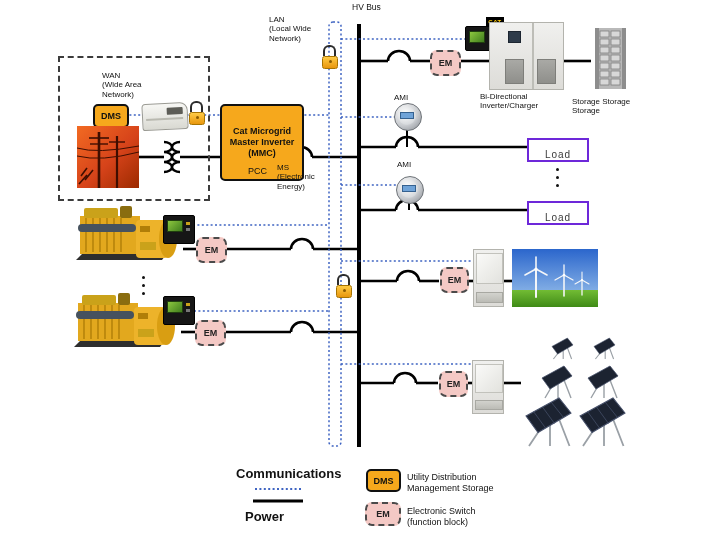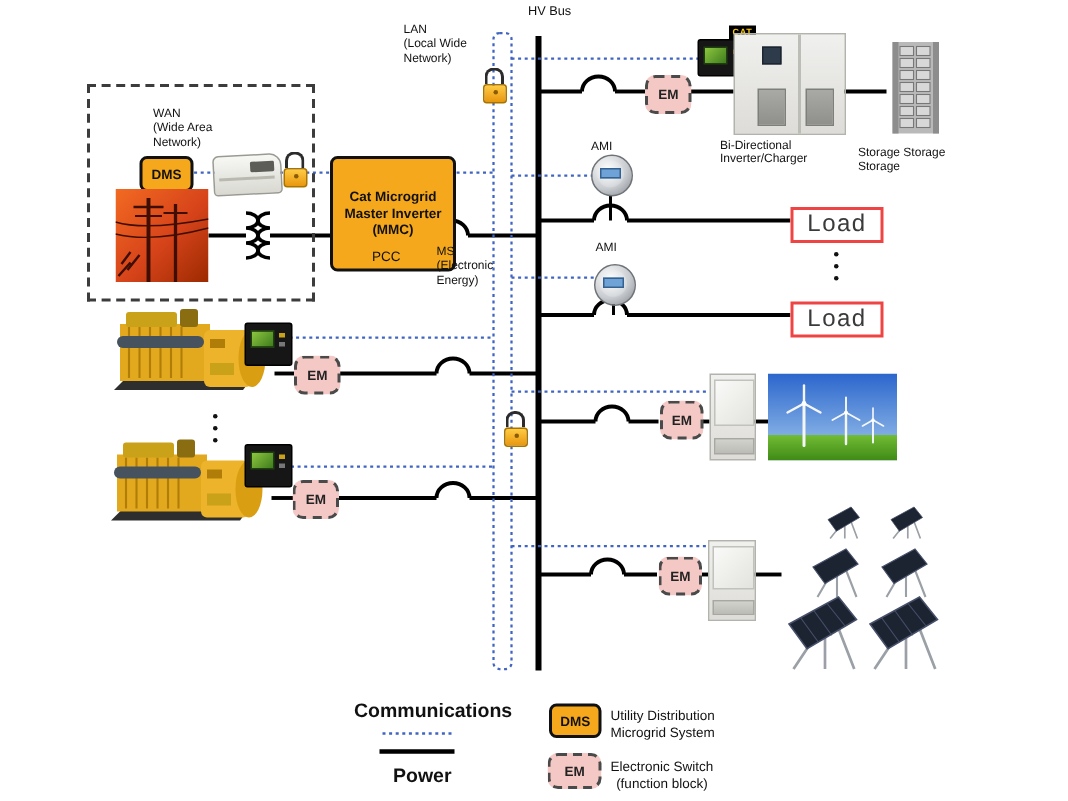--- a/index.html
+++ b/index.html
@@ -7,23 +7,23 @@
          font-family:"Liberation Sans",sans-serif;color:#111;overflow:hidden;}
   .abs{position:absolute;}
   svg.overlay{position:absolute;left:0;top:0;pointer-events:none;}
   .lbl{position:absolute;font-size:8px;line-height:1.18;text-align:left;color:#111;}
   .lbl div{white-space:nowrap;}
   .orange-box{position:absolute;background:#F6A81C;border:2px solid #111;border-radius:5px;
               display:flex;align-items:center;justify-content:center;font-weight:bold;}
   .em-box{position:absolute;background:#F4C9C5;border:2px dashed #4a4a4a;border-radius:7px;
           display:flex;align-items:center;justify-content:center;
           font-size:9px;font-weight:bold;color:#222;}
-  .load-box{position:absolute;background:#fff;border:2px solid #ef4444;
-            display:flex;align-items:center;justify-content:center;
-            font-size:16px;color:#3a3a3a;letter-spacing:1px;}
+  .load-box{position:absolute;background:#fff;border:2px solid #6d28d9;
+            display:flex;align-items:flex-end;justify-content:center;
+            font-size:10px;color:#3a3a3a;letter-spacing:1px;}
   .mmc{flex-direction:column;font-size:9px;line-height:1.25;text-align:center;}
   .dashed-zone{position:absolute;border:2px dashed #3c3c3c;}
   
   .lock{position:absolute;width:15px;height:23px;}
   .lock .shackle{width:9px;height:9px;border:2.5px solid #2b2b2b;border-bottom:none;
                  border-radius:6px 6px 0 0;margin:0 auto;}
   .lock .body{width:14px;height:11px;margin:0 auto;border-radius:2.5px;
               background:linear-gradient(180deg,#FFCB45,#E8970E);border:1px solid #a87400;}
   .lock .body::after{content:"";display:block;width:3px;height:3px;margin:3px auto 0;
               background:#8a5b00;border-radius:50%;}
@@ -55,21 +55,21 @@
   .cab .foot{position:absolute;left:8%;bottom:6%;width:84%;height:16%;
              background:linear-gradient(180deg,#d2d2cd,#bcbcb6);border:1px solid #a8a8a2;}
   .bigcab .split{position:absolute;left:58%;top:0;width:2px;height:100%;background:#bdbdb7;}
   .bigcab .vent1,.bigcab .vent2{position:absolute;bottom:8%;width:24%;height:34%;
              background:linear-gradient(180deg,#a9a9a5,#8f8f8b);border:1px solid #7e7e7a;}
   .bigcab .vent1{left:20%;} .bigcab .vent2{left:64%;}
   .bigcab .disp{position:absolute;left:24%;top:12%;width:16%;height:16%;background:#2e3b4a;border:1px solid #1c2530;}
   .catchip{position:absolute;background:#000;color:#FFCB08;font-size:6px;font-weight:bold;
            display:flex;align-items:center;justify-content:center;letter-spacing:.5px;}
   .legend-title{position:absolute;font-size:13px;font-weight:bold;color:#111;}
-  .legend-desc{position:absolute;font-size:9px;line-height:1.25;color:#111;text-align:center;}
+  .legend-desc{position:absolute;font-size:9px;line-height:1.25;color:#111;text-align:left;}
 </style>
 </head>
 <body>
 
 <div id="stage">
 
   <svg class="overlay" width="712" height="534" viewBox="0 0 712 534">
 
     <line x1="359" y1="24" x2="359" y2="447" stroke="#000" stroke-width="4"></line>
 
@@ -203,21 +203,21 @@
       <div class="body"></div>
   </div>
   <div class="lock" style="left:336px;top:274px;">
     <div class="shackle"></div>
       <div class="body"></div>
   </div>
 
   <div class="lbl" style="left:248px;top:166px;width:28px;font-size:9px;">
     <div>PCC</div>
   </div>
-  <div class="lbl" style="left:291px;top:163px;width:52px;">
+  <div class="lbl" style="left:277px;top:163px;width:52px;">
     <div>MS</div>
       <div>(Electronic</div>
       <div>Energy)</div>
   </div>
 
   <div class="abs" style="left:70px;top:202px;width:114px;height:66px;">
     <svg width="114" height="66" viewBox="0 0 114 66">
       <polygon points="6,58 92,58 98,50 14,50" fill="#2e2e2e"></polygon>
       <rect x="10" y="14" width="60" height="38" fill="#E2A81E"></rect>
       <g stroke="#b07e08" stroke-width="1.4">
@@ -453,29 +453,29 @@
               <line x1="11" y1="6" x2="19" y2="17"></line>
               <line x1="17" y1="3" x2="25" y2="13"></line>
             </g>
           </g>
       </g>
     </svg>
   </div>
 
   <div class="legend-title" style="left:236px;top:466px;">
     <span>Communications</span></div>
-  <div class="legend-title" style="left:262px;top:509px;">
+  <div class="legend-title" style="left:245px;top:509px;">
     <span>Power</span></div>
 
   <div class="orange-box" style="left:366px;top:469px;width:31px;height:19px;font-size:9px;">
     <span>DMS</span>
     </div>
   <div class="legend-desc" style="left:407px;top:472px;">
     <div>Utility Distribution</div>
-      <div>Microgrid System</div>
+      <div>Management Storage</div>
   </div>
 
   <div class="em-box" style="left:365px;top:502px;width:32px;height:20px;">
     <span>EM</span>
     </div>
   <div class="legend-desc" style="left:407px;top:506px;">
     <div>Electronic Switch</div>
       <div>(function block)</div>
   </div>
 

